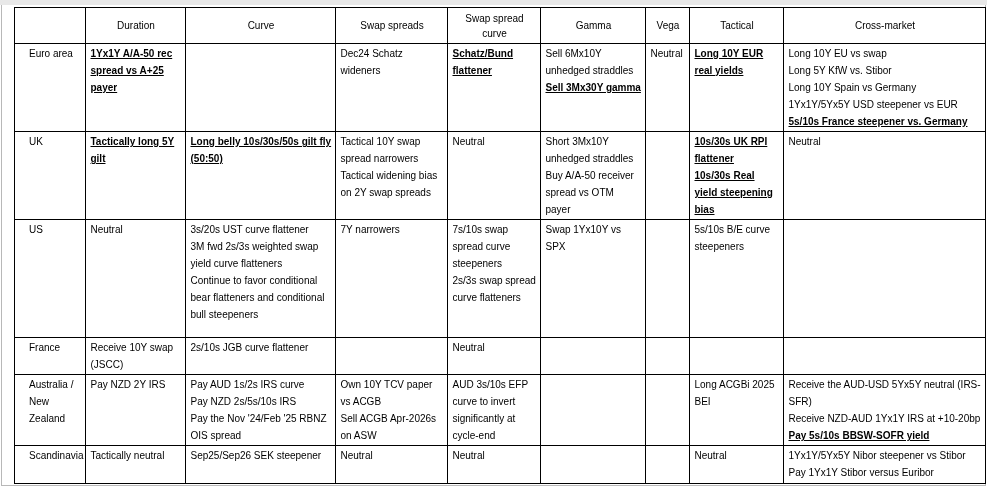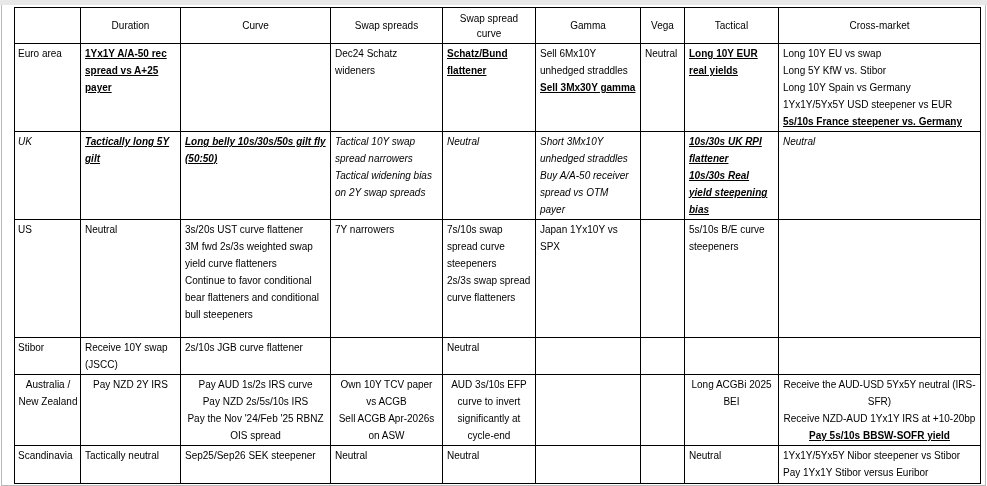--- a/index.html
+++ b/index.html
@@ -23,28 +23,28 @@
     border:1px solid #000;
     vertical-align:top;
     padding:1px 4px;
     box-sizing:border-box;
     overflow:hidden;
   }
   .rec-table th{
     font-weight:normal;text-align:center;vertical-align:middle;
     height:36px;line-height:15px;
   }
-  .rec-table td.region{padding-left:3px;padding-right:2px;}
+  .rec-table td.region{padding-left:14px;padding-right:2px;}
   .rec-table .line{min-height:0;}
   .rec-table .emph{font-weight:bold;text-decoration:underline;}
   tbody tr:nth-child(1) td{height:85px;}
-  tbody tr:nth-child(2) td{height:85px;font-style:italic;}
+  tbody tr:nth-child(2) td{height:85px;}
   tbody tr:nth-child(3) td{height:118px;}
   tbody tr:nth-child(4) td{height:34px;}
-  tbody tr:nth-child(5) td{height:71px;text-align:center;}
+  tbody tr:nth-child(5) td{height:71px;}
   tbody tr:nth-child(6) td{height:38px;}
 </style>
 </head>
 <body>
 
 <div>
   <div class="edge edge-top"></div>
   <div class="edge edge-left"></div>
   <div class="edge edge-right"></div>
   <div class="edge edge-bottom"></div>
@@ -144,30 +144,30 @@
             <div class="line">Continue to favor conditional bear flatteners and conditional bull steepeners</div>
           </td>
           <td>
             <div class="line">7Y narrowers</div>
           </td>
           <td>
             <div class="line">7s/10s swap spread curve steepeners</div>
             <div class="line">2s/3s swap spread curve flatteners</div>
           </td>
           <td>
-            <div class="line">Japan 1Yx10Y vs SPX</div>
+            <div class="line">Swap 1Yx10Y vs SPX</div>
           </td>
           <td></td>
           <td>
             <div class="line">5s/10s B/E curve steepeners</div>
           </td>
           <td></td>
         </tr>
         <tr>
-          <td class="region">Stibor</td>
+          <td class="region">France</td>
           <td>
             <div class="line">Receive 10Y swap (JSCC)</div>
           </td>
           <td>
             <div class="line">2s/10s JGB curve flattener</div>
           </td>
           <td></td>
           <td>
             <div class="line">Neutral</div>
           </td>

